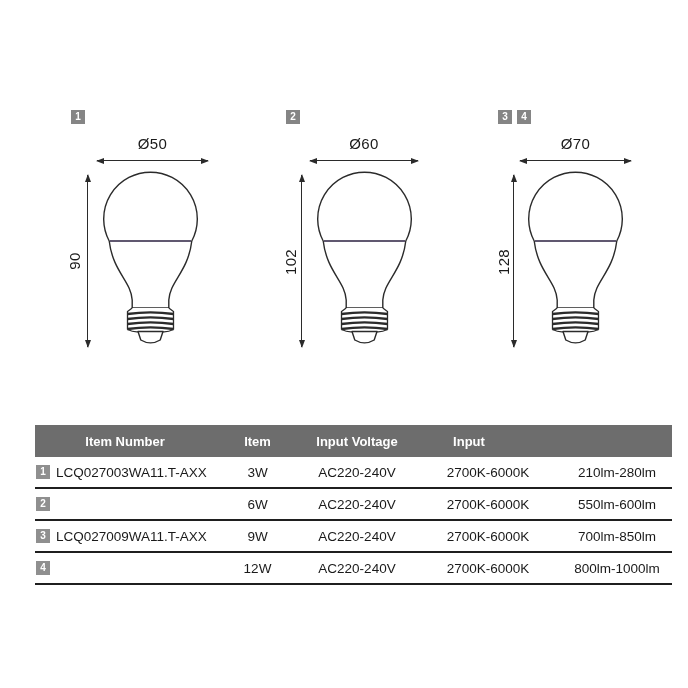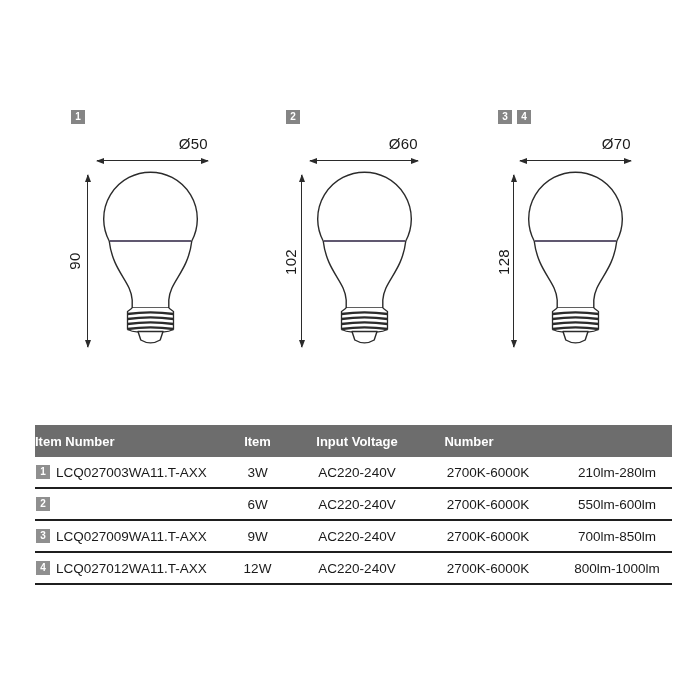--- a/index.html
+++ b/index.html
@@ -20,21 +20,21 @@
   .stage{position:absolute;inset:0;}
 
   
   .bulb-group{position:absolute;top:106px;width:190px;height:260px;}
   .badge{
     position:absolute;width:14px;height:14px;background:var(--diagram-badge-bg);
     color:#fff;font-size:10px;font-weight:bold;line-height:14px;text-align:center;
   }
   .dia-label{
     position:absolute;top:29px;font-size:15px;color:var(--text);
-    text-align:right;letter-spacing:.3px;
+    text-align:center;letter-spacing:.3px;
   }
   .h-arrow{position:absolute;top:54px;height:0;border-top:1px solid var(--line);}
   .h-arrow::before,.h-arrow::after{
     content:"";position:absolute;top:-3.5px;width:0;height:0;
     border-top:3px solid transparent;border-bottom:3px solid transparent;
   }
   .h-arrow::before{left:-1px;border-right:8px solid var(--line);}
   .h-arrow::after{right:-1px;border-left:8px solid var(--line);}
   .v-arrow{position:absolute;width:0;border-left:1px solid var(--line);}
   .v-arrow::before,.v-arrow::after{
@@ -45,21 +45,21 @@
   .v-arrow::after{bottom:-1px;border-top:8px solid var(--line);}
   .height-label{
     position:absolute;width:40px;height:16px;line-height:16px;text-align:center;
     font-size:15px;transform:rotate(-90deg);letter-spacing:.3px;
   }
   .bulb-svg{position:absolute;top:65px;width:95px;height:176px;}
 
   
   .spec-table{position:absolute;left:35px;top:425px;width:637px;}
   .thead{display:flex;height:32px;background:var(--header-bg);align-items:center;}
-  .th{color:#ffffff;font-size:13px;font-weight:bold;}
+  .th{color:#ffffff;font-size:13px;font-weight:bold;text-align:center;}
   .trow{
     display:flex;height:30px;align-items:center;
     border-bottom:2px solid var(--separator);font-size:13.5px;
   }
   .c1{width:180px;} .c2{width:85px;} .c3{width:114px;} .c4{width:148px;} .c5{width:110px;}
   .c2,.c3,.c4,.c5{text-align:center;}
   .cell-item{display:flex;align-items:center;text-align:left;}
   .row-badge{
     flex:0 0 auto;width:14px;height:14px;background:var(--row-badge-bg);
     color:#fff;font-size:10px;font-weight:bold;line-height:14px;text-align:center;
@@ -117,21 +117,21 @@
     <svg class="bulb-svg" style="left:51.5px" viewBox="0 0 95 176">
       <use href="#bulb-shape"></use>
     </svg>
   </div>
 
   <div class="spec-table">
     <div class="thead">
       <div class="th c1">Item Number</div>
       <div class="th c2">Item</div>
       <div class="th c3">Input Voltage</div>
-      <div class="th c5">Number</div>
+      <div class="th c5">Input</div>
     </div>
 
     <div class="trow">
       <div class="c1 cell-item">
         <span class="row-badge">1</span>
         <span>LCQ027003WA11.T-AXX</span>
       </div>
       <div class="c2">3W</div>
       <div class="c3">AC220-240V</div>
       <div class="c4">2700K-6000K</div>
@@ -155,21 +155,20 @@
       </div>
       <div class="c2">9W</div>
       <div class="c3">AC220-240V</div>
       <div class="c4">2700K-6000K</div>
       <div class="c5">700lm-850lm</div>
     </div>
 
     <div class="trow">
       <div class="c1 cell-item">
         <span class="row-badge">4</span>
-        <span>LCQ027012WA11.T-AXX</span>
       </div>
       <div class="c2">12W</div>
       <div class="c3">AC220-240V</div>
       <div class="c4">2700K-6000K</div>
       <div class="c5">800lm-1000lm</div>
     </div>
   </div>
 
 </div>
 

